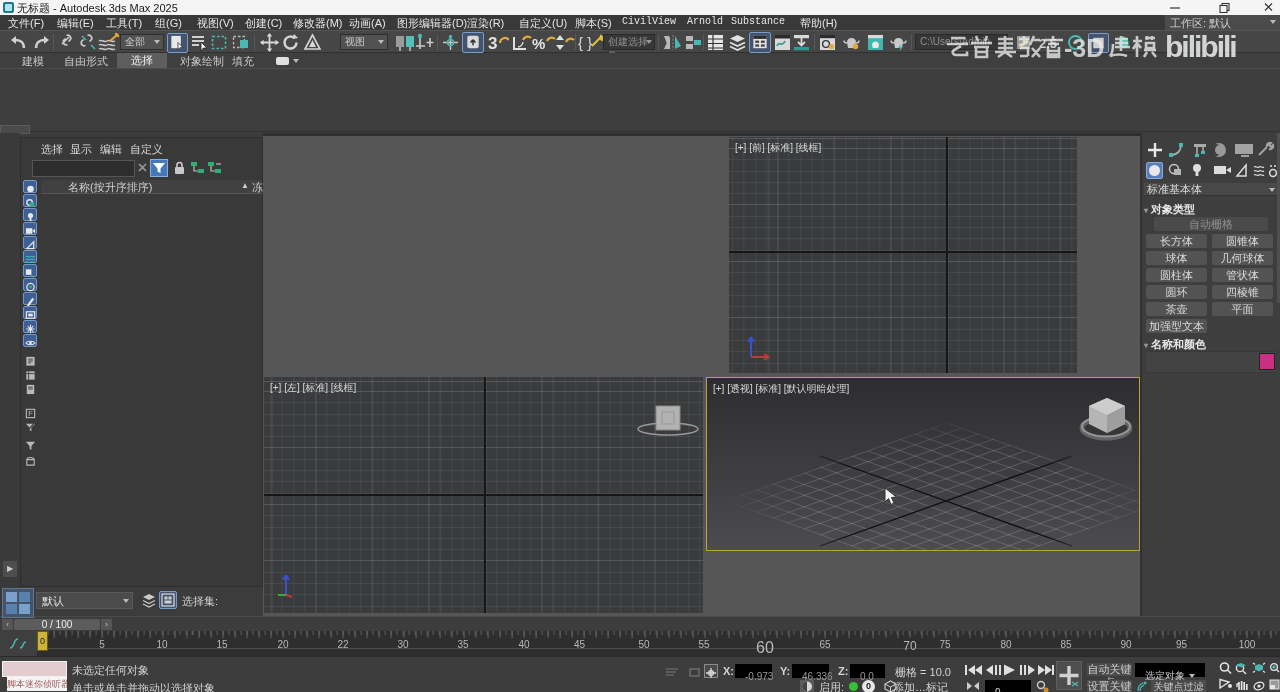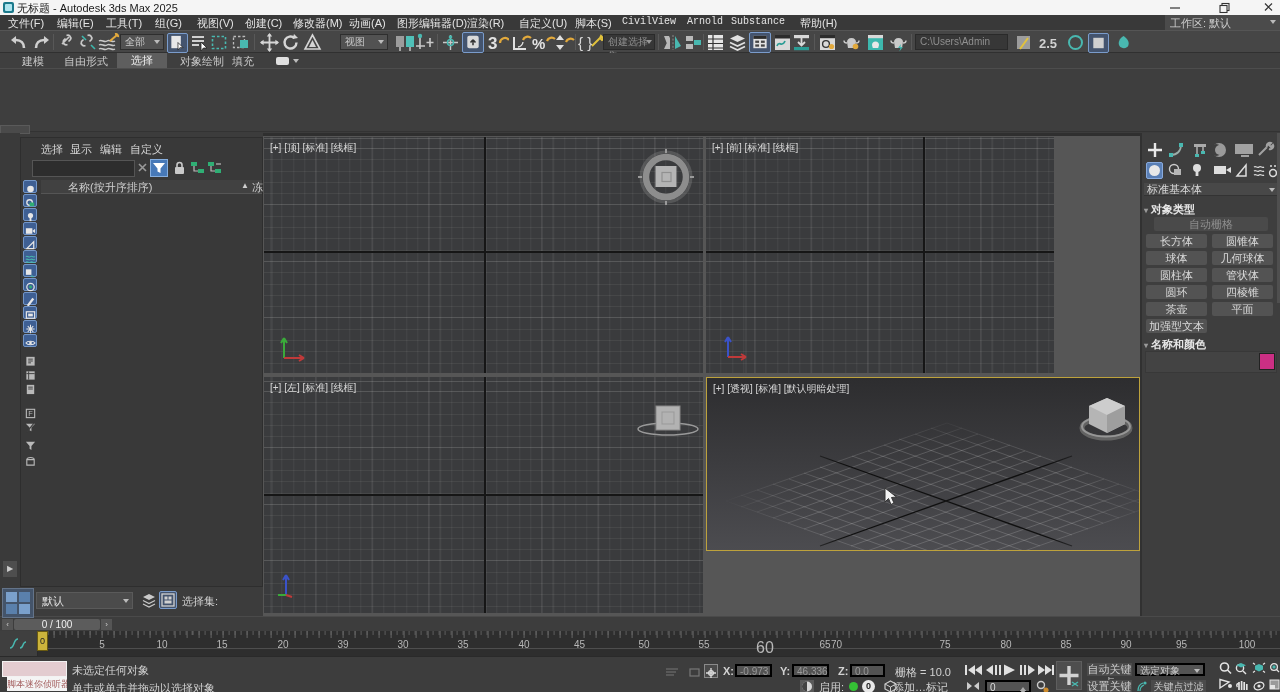--- a/index.html
+++ b/index.html
@@ -52,21 +52,21 @@
 .axisH{position:absolute;height:2px;background:#161616;left:0;right:0;}
 .axisV{position:absolute;width:2px;background:#161616;top:0;bottom:0;}
 
 #cmdpanel{left:1142px;top:133px;width:138px;height:483px;background:#3e3e3e;}
 .cbtn{position:absolute;background:#535353;border-radius:2px;color:#dadada;font-size:11px;text-align:center;line-height:14px;height:14px;width:61px;}
 .rollhead{position:absolute;left:2px;width:132px;height:13px;color:#e6e6e6;font-size:11px;font-weight:bold;}
 
 #tslider{left:0;top:616px;width:1280px;height:15px;background:#3d3d3d;border-top:1px solid #4a4a4a;}
 #ruler{left:0;top:631px;width:1280px;height:25px;background:#2e2e2e;}
 #statusbar{left:0;top:656px;width:1280px;height:36px;background:#3d3d3d;border-top:1px solid #2a2a2a;}
-.sfield{position:absolute;height:13px;background:#535353;border:2px solid #000000;color:#999;font-size:10px;line-height:12px;padding-left:3px;}
+.sfield{position:absolute;height:13px;background:#535353;border:7px solid #000000;color:#999;font-size:10px;line-height:12px;padding-left:3px;}
 .stxt{position:absolute;color:#d2d2d2;font-size:11px;white-space:nowrap;}
 .sbtn{position:absolute;height:13px;background:#4b4b4b;color:#ccc;font-size:11px;text-align:center;}
 
 #wm{left:944px;top:33px;width:336px;height:30px;z-index:50;}
 </style>
 </head>
 <body>
 <div id="stage">
 
 <div class="abs" id="titlebar">
@@ -408,43 +408,21 @@
 </div>
 <div class="abs" style="left:2px;top:588px;width:32px;height:30px;background:#44546a;border:1px solid #64748a;z-index:4">
 <div style="position:absolute;left:3px;top:3px;width:11px;height:10px;background:#7aa0cc"></div>
 <div style="position:absolute;left:16px;top:3px;width:11px;height:10px;background:#5a80ac"></div>
 <div style="position:absolute;left:3px;top:15px;width:11px;height:10px;background:#5a80ac"></div>
 <div style="position:absolute;left:16px;top:15px;width:11px;height:10px;background:#7aa0cc"></div>
 </div>
 <div class="abs" id="vpframe">
 <div style="position:absolute;left:0;top:0;width:879px;height:3px;background:#2f2f2f"></div>
 <div style="position:absolute;left:877px;top:0;width:2px;height:483px;background:#313131;z-index:6"></div>
-<div class="vp" id="vpTL" style="left:1px;top:4px;width:439px;height:236px">
- <div class="grid" style="background-image:
-  repeating-linear-gradient(90deg, rgba(255,255,255,.09) 0 1px, transparent 1px 56.5px),
-  repeating-linear-gradient(0deg, rgba(255,255,255,.09) 0 1px, transparent 1px 56.5px),
-  repeating-linear-gradient(90deg, rgba(255,255,255,.06) 0 1px, transparent 1px 11.3px),
-  repeating-linear-gradient(0deg, rgba(255,255,255,.06) 0 1px, transparent 1px 11.3px);
-  background-position:51.5px 0px,0px 2px,6.3px 0px,0px 2px;"></div>
- <div class="axisV" style="left:220px"></div>
-        <div class="axisH" style="top:114px"></div>
- <div class="vplabel">[+] [顶] [标准] [线框]</div>
- <svg style="position:absolute;left:372px;top:10px;width:60px;height:60px" viewBox="0 0 60 60">
-  <circle cx="30" cy="30" r="25" fill="none" stroke="rgba(150,150,150,.3)" stroke-width="3"></circle>
-  <circle cx="30" cy="30" r="20" fill="none" stroke="#8d8d8d" stroke-width="6.5"></circle>
-  <rect x="19.5" y="19" width="21" height="21" fill="#b4b4b4"></rect>
-  <rect x="26" y="25.5" width="9" height="9" fill="none" stroke="#909090" stroke-width="1.2"></rect>
-  <path d="M30 2v4M30 54v4M2 30h4M54 30h4" stroke="#9a9a9a" stroke-width="2"></path>
- </svg>
- <svg style="position:absolute;left:12px;top:195px;width:36px;height:34px" viewBox="0 0 36 34">
-  <path d="M8 26V6m0 0-3 5m3-5 3 5" stroke="#3aaa3a" stroke-width="2" fill="none"></path>
-  <path d="M8 26h20m0 0-5-3m5 3-5 3" stroke="#c03a3a" stroke-width="2" fill="none"></path>
- </svg>
-</div>
-<div class="vp" id="vpTR" style="left:443px;top:4px;width:348px;height:236px">
+<div class="vp" id="vpTR" style="left:466px;top:4px;width:348px;height:236px">
  <div class="grid" style="background-image:
   repeating-linear-gradient(90deg, rgba(255,255,255,.09) 0 1px, transparent 1px 56.5px),
   repeating-linear-gradient(0deg, rgba(255,255,255,.09) 0 1px, transparent 1px 56.5px),
   repeating-linear-gradient(90deg, rgba(255,255,255,.06) 0 1px, transparent 1px 11.3px),
   repeating-linear-gradient(0deg, rgba(255,255,255,.06) 0 1px, transparent 1px 11.3px);
   background-position:48.5px 0px,0px 2px,3.3px 0px,0px 2px;"></div>
  <div class="axisV" style="left:217px"></div>
         <div class="axisH" style="top:114px"></div>
  <div class="vplabel">[+] [前] [标准] [线框]</div>
  <svg style="position:absolute;left:370px;top:20px;width:60px;height:40px" viewBox="0 0 60 40">
@@ -592,30 +570,30 @@
         </svg>
       </div>
 <div style="position:absolute;left:38px;top:0;right:0;height:18px;background-image:
 repeating-linear-gradient(90deg, #656565 0 1px, transparent 1px 12.05px),repeating-linear-gradient(90deg, rgba(130,130,130,.55) 0 1px, transparent 1px 6.02px);
 background-position:3.6px 0,3.6px 0;background-size:100% 7px,100% 4px;background-repeat:repeat-x"></div>
 <div style="position:absolute;left:38px;right:0;top:17px;height:1px;background:#4e4e4e"></div>
 <span style="position:absolute;left:92px;top:8px;width:20px;text-align:center;color:#b8b8b8;font-size:10px">5</span>
       <span style="position:absolute;left:152px;top:8px;width:20px;text-align:center;color:#b8b8b8;font-size:10px">10</span>
       <span style="position:absolute;left:212px;top:8px;width:20px;text-align:center;color:#b8b8b8;font-size:10px">15</span>
       <span style="position:absolute;left:273px;top:8px;width:20px;text-align:center;color:#b8b8b8;font-size:10px">20</span>
-      <span style="position:absolute;left:333px;top:8px;width:20px;text-align:center;color:#b8b8b8;font-size:10px">39</span>
+      <span style="position:absolute;left:333px;top:8px;width:20px;text-align:center;color:#b8b8b8;font-size:10px">22</span>
       <span style="position:absolute;left:393px;top:8px;width:20px;text-align:center;color:#b8b8b8;font-size:10px">30</span>
       <span style="position:absolute;left:453px;top:8px;width:20px;text-align:center;color:#b8b8b8;font-size:10px">35</span>
       <span style="position:absolute;left:514px;top:8px;width:20px;text-align:center;color:#b8b8b8;font-size:10px">40</span>
       <span style="position:absolute;left:574px;top:8px;width:20px;text-align:left;color:#b8b8b8;font-size:10px">45</span>
       <span style="position:absolute;left:634px;top:8px;width:20px;text-align:center;color:#b8b8b8;font-size:10px">50</span>
       <span style="position:absolute;left:694px;top:8px;width:20px;text-align:center;color:#b8b8b8;font-size:10px">55</span>
       <span style="position:absolute;left:755px;top:8px;width:20px;text-align:center;color:#b8b8b8;font-size:16px">60</span>
       <span style="position:absolute;left:815px;top:8px;width:20px;text-align:center;color:#b8b8b8;font-size:10px">65</span>
-      <span style="position:absolute;left:831px;top:8px;width:20px;color:#b8b8b8;font-size:10px">70</span>
+      <span style="position:absolute;left:900px;top:8px;width:20px;text-align:center;color:#b8b8b8;font-size:12px">70</span>
       <span style="position:absolute;left:935px;top:8px;width:20px;text-align:center;color:#b8b8b8;font-size:10px">75</span>
       <span style="position:absolute;left:996px;top:8px;width:20px;text-align:center;color:#b8b8b8;font-size:10px">80</span>
       <span style="position:absolute;left:1056px;top:8px;width:20px;text-align:center;color:#b8b8b8;font-size:10px">85</span>
       <span style="position:absolute;left:1116px;top:8px;width:20px;text-align:center;color:#b8b8b8;font-size:10px">90</span>
       <span style="position:absolute;left:1176px;top:8px;width:20px;text-align:left;color:#b8b8b8;font-size:10px">95</span>
       <span style="position:absolute;left:1237px;top:8px;width:20px;text-align:center;color:#b8b8b8;font-size:10px">100</span>
 <div style="position:absolute;left:37px;top:0px;width:11px;height:20px;background:#ccb43c;border:1px solid #6a5a10;color:#222;font-size:9px;text-align:center;line-height:18px">0</div>
 </div>
 <div class="abs" id="statusbar">
 <div style="position:absolute;left:2px;top:4px;width:65px;height:16px;background:#e3ccd0;border:1px solid #f2f2f2"></div>
@@ -716,13 +694,49 @@
 <g>
           <ellipse cx="41" cy="24" rx="5" ry="3.6" fill="none" stroke="#e4e4e4" stroke-width="1.3" transform="rotate(-20 41 24)"></ellipse>
           <circle cx="41" cy="24" r="1.6" fill="#e4e4e4"></circle>
         </g>
 <g>
           <rect x="52" y="18" width="9" height="9" fill="#9a9a9a" stroke="#e4e4e4" stroke-width="1"></rect>
           <path d="M52 23h5v4h-5z" fill="#e4e4e4"></path>
         </g>
 </svg>
 </div>
+<div class="abs" id="wm">
+<svg style="position:absolute;left:0;top:0;width:336px;height:30px" viewBox="0 0 336 30">
+<g stroke="rgba(232,234,234,.8)" stroke-width="2.6" fill="none">
+
+<g transform="translate(3,3)">
+            <path d="M4 2h14M0 8h21M14 10 7 14c-2.5 2-1 5 2 5h11v-3.5"></path>
+          </g>
+
+<g transform="translate(27,3)">
+            <path d="M5 0l2 5M16 0l-2 5M0 7h21M3 11h15M5 11v10h11V11M5 16h11M5 21h11"></path>
+          </g>
+
+<g transform="translate(51,3)">
+            <path d="M10 0v16M3 3h15M3 7.5h15M3 12h15M0 16h21M10 16l-7 5M10 16l7 5"></path>
+          </g>
+
+<g transform="translate(75,3)">
+            <path d="M0 3h10M5 0v8M0 9c4 0 7-2 9-4M1 12h8v8M1 20h8M15 0l-4 9M12 4h9M13 12l8 9M21 12l-8 9"></path>
+          </g>
+
+<g transform="translate(99,3)">
+            <path d="M10 0v3M1 4h19M5 8h11M5 11v10h11V11M5 15h11M5 18.5h11"></path>
+          </g>
+
+<g transform="translate(165,3)">
+            <path d="M12 0v15M6 3h13M6 7h13M6 11h15M4 8c0 6-1 10-3 12 6-2 12-2 17 0"></path>
+          </g>
+
+<g transform="translate(189,3)">
+            <path d="M4 0v21M0 5h9M4 7l-4 6M4 7l4 5M12 2h10M14 0v4M19 0v4M13 7h8v5h-8zM11 14h12M14 16l-3 5M19 16l4 5"></path>
+          </g>
+</g>
+<text x="120" y="24" font-size="25" font-weight="bold" fill="rgba(232,234,234,.8)" font-family="Liberation Sans">-3D</text>
+</svg>
+<div style="position:absolute;left:221px;top:-3px;width:126px;height:34px;color:rgba(236,238,238,.85);font:bold 30px 'Liberation Sans',sans-serif;letter-spacing:-2px">bilibili</div>
+</div>
 </div>
 
 </body></html>

